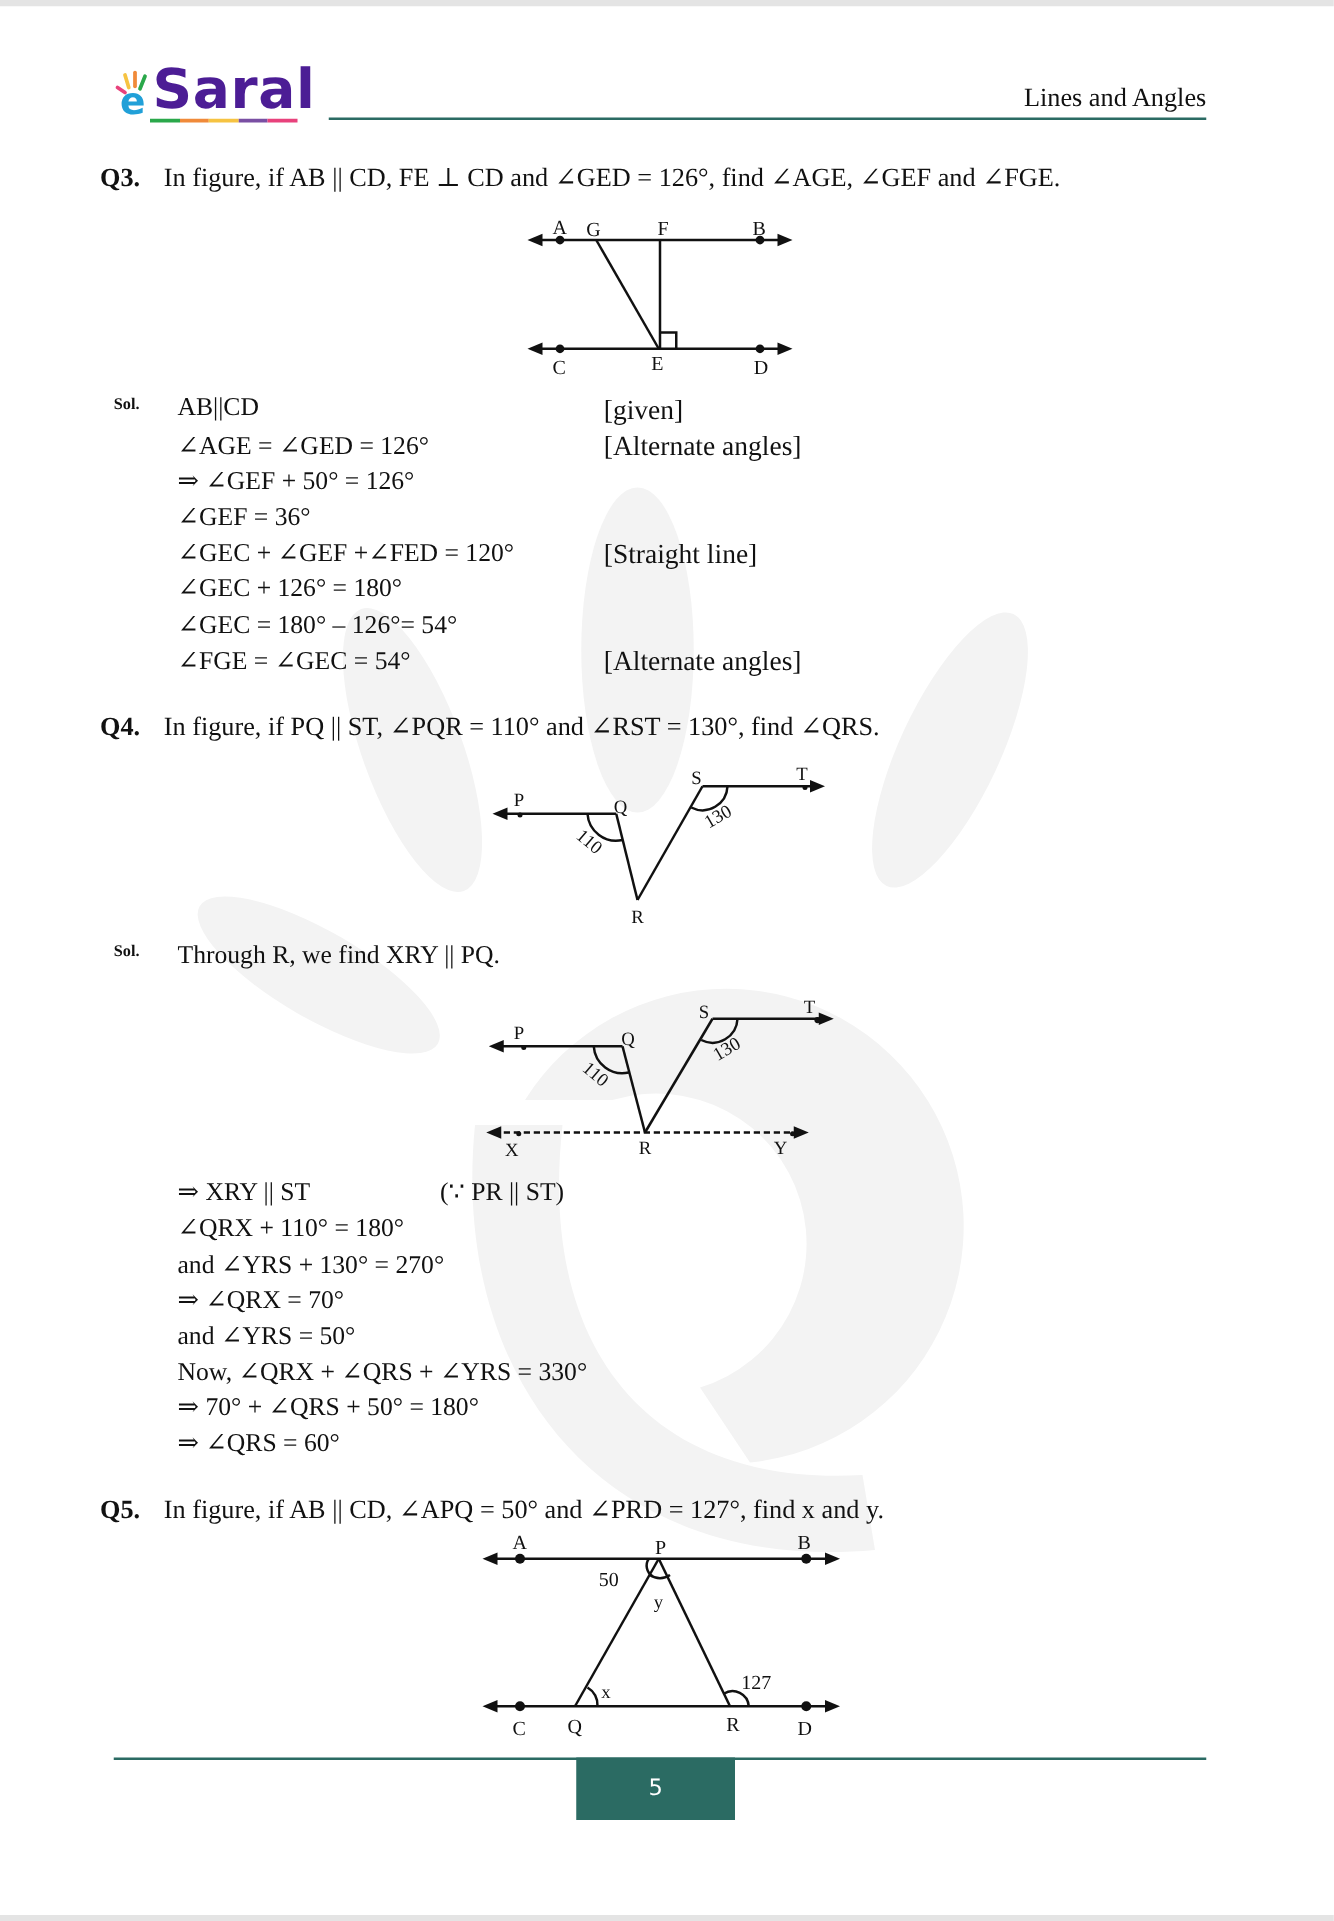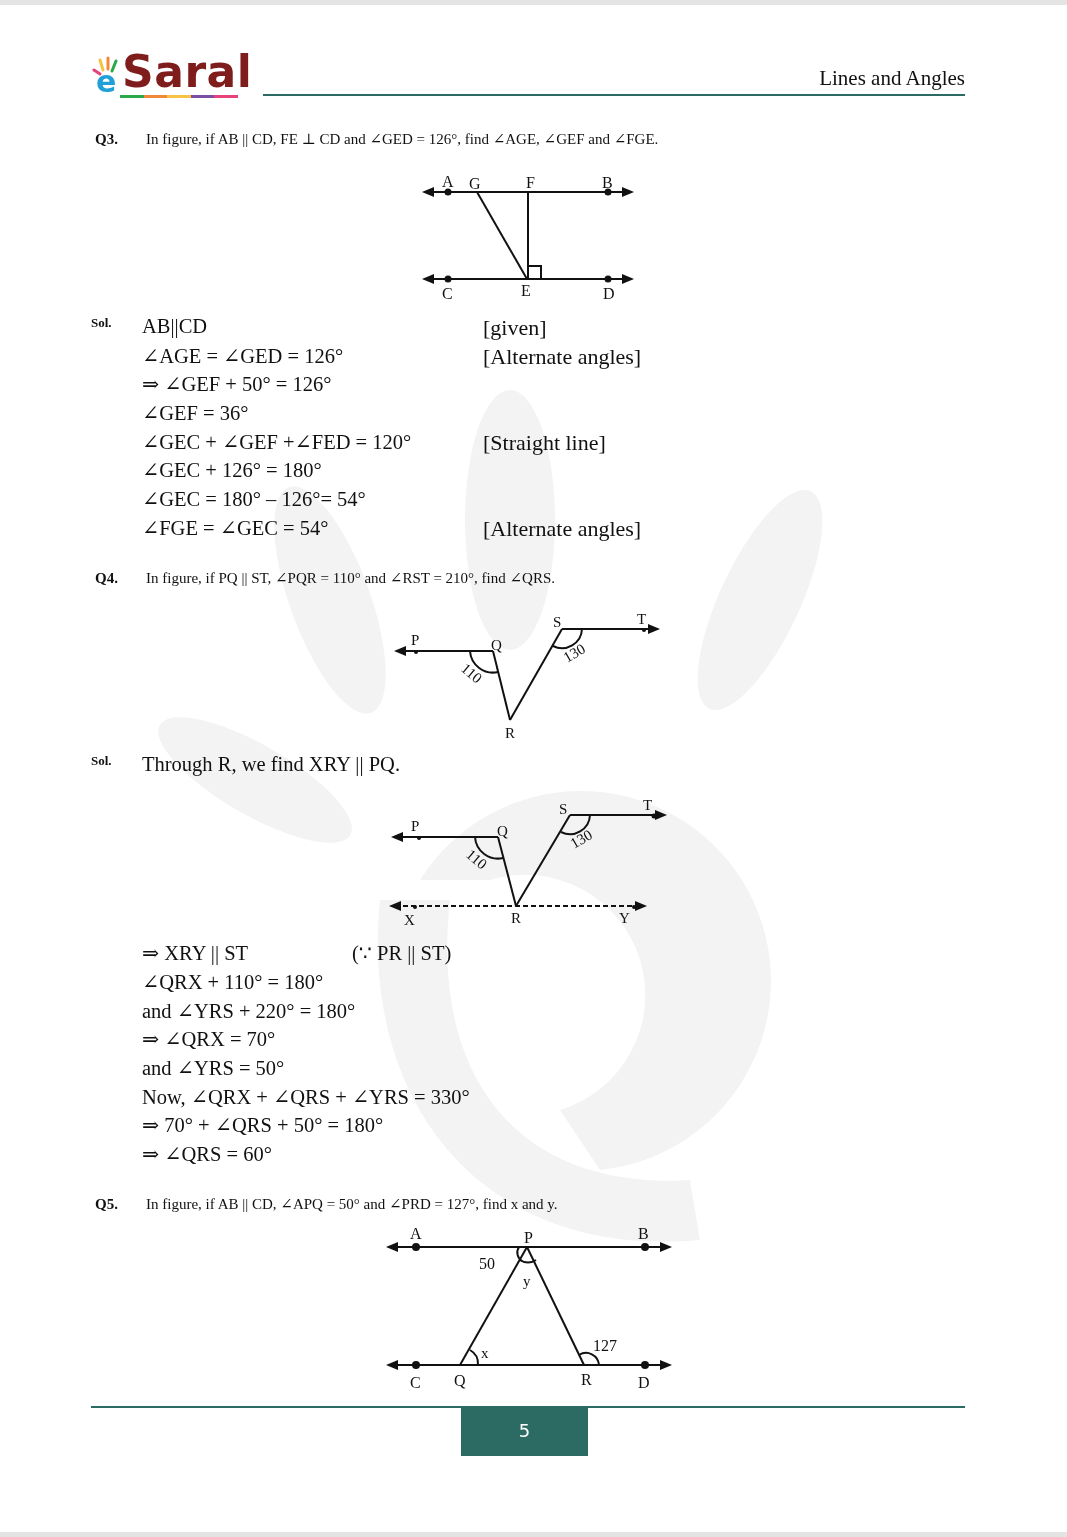--- a/index.html
+++ b/index.html
@@ -11,33 +11,33 @@
   }
   .topbar { position: absolute; left: 0; top: 0; width: 1067px; height: 5px; background: #e4e4e4; }
   .bottombar { position: absolute; left: 0; bottom: 0; width: 1067px; height: 5px; background: #e4e4e4; }
 
   .watermark { position: absolute; left: 0; top: 0; width: 1067px; height: 1537px; pointer-events: none; }
 
   .logo { position: absolute; left: 88px; top: 52px; width: 152px; height: 48px; }
   .logo-text {
     position: absolute; left: 34px; top: -6px;
     font-family: "DejaVu Sans", "Liberation Sans", sans-serif;
-    font-size: 44px; font-weight: bold; color: #7f1d1d; letter-spacing: 0.5px;
+    font-size: 44px; font-weight: bold; color: #4c1d95; letter-spacing: 0.5px;
   }
   .logo-e {
     position: absolute; left: 8px; top: 12px;
     font-family: "DejaVu Sans", sans-serif; font-size: 30px; font-weight: bold; color: #21a0d8;
   }
   .logo-underline { position: absolute; left: 32px; top: 43px; height: 3px; width: 118px; display: flex; }
   .logo-underline span { flex: 1; height: 3px; }
 
   .header-rule { position: absolute; left: 263px; top: 94px; width: 702px; height: 2px; background: #2b6b63; }
   .header-title { position: absolute; right: 102px; top: 66px; font-size: 21px; color: #111; }
 
-  .q { position: absolute; left: 95px; font-size: 15px; white-space: nowrap; }
+  .q { position: absolute; left: 80px; font-size: 21px; white-space: nowrap; }
   .q .num { font-weight: bold; display: inline-block; width: 51px; }
   .sol-label { position: absolute; left: 91px; font-size: 13px; font-weight: bold; }
   .line { position: absolute; left: 142px; font-size: 20.5px; white-space: nowrap; }
   .reason { position: absolute; left: 483px; font-size: 22px; white-space: nowrap; }
 
   .fig { position: absolute; }
   .fig text { font-family: "Liberation Serif", "DejaVu Serif", serif; fill: #111; }
 
   .footer-rule { position: absolute; left: 91px; top: 1406px; width: 874px; height: 2px; background: #2b6b63; }
   .page-box {
@@ -125,21 +125,21 @@
   <div class="line" style="top:401px">∠GEF = 36°</div>
   <div class="line" style="top:430px">∠GEC + ∠GEF +∠FED = 120°</div>
   <div class="reason" style="top:430px">[Straight line]</div>
   <div class="line" style="top:458px">∠GEC + 126°  = 180°</div>
   <div class="line" style="top:487px">∠GEC = 180° – 126°= 54°</div>
   <div class="line" style="top:516px">∠FGE = ∠GEC = 54°</div>
   <div class="reason" style="top:516px">[Alternate angles]</div>
 </div>
 
 <div class="q" style="top:569px">
-  <span class="num">Q4.</span><span>In figure, if PQ || ST, ∠PQR = 110° and ∠RST = 210°, find ∠QRS.</span>
+  <span class="num">Q4.</span><span>In figure, if PQ || ST, ∠PQR = 110° and ∠RST = 130°, find ∠QRS.</span>
 </div>
 
 <svg class="fig" style="left:390px;top:608px" width="280" height="135">
   <g stroke="#111" stroke-width="2" fill="none">
     <line x1="8" y1="43" x2="103" y2="43"></line>
     <line x1="103" y1="43" x2="120" y2="112"></line>
     <line x1="120" y1="112" x2="172" y2="21"></line>
     <line x1="172" y1="21" x2="265" y2="21"></line>
     <path d="M 80 43 A 23 23 0 0 0 108 64"></path>
     <path d="M 163 38 A 20 20 0 0 0 192 21"></path>
@@ -194,21 +194,21 @@
     <text x="234" y="128">Y</text>
     <text x="80" y="61" transform="rotate(40 80 61)">110</text>
     <text x="189" y="54" transform="rotate(-30 189 54)">130</text>
   </g>
 </svg>
 
 <div>
   <div class="line" style="top:941px">⇒ XRY || ST</div>
   <div class="line" style="left:352px;top:941px">(∵ PR || ST)</div>
   <div class="line" style="top:970px">∠QRX + 110° = 180°</div>
-  <div class="line" style="top:999px">and ∠YRS + 220° = 180°</div>
+  <div class="line" style="top:999px">and ∠YRS + 130° = 270°</div>
   <div class="line" style="top:1027px">⇒ ∠QRX = 70°</div>
   <div class="line" style="top:1056px">and ∠YRS = 50°</div>
   <div class="line" style="top:1085px">Now, ∠QRX + ∠QRS + ∠YRS = 330°</div>
   <div class="line" style="top:1113px">⇒ 70° + ∠QRS + 50° = 180°</div>
   <div class="line" style="top:1142px">⇒ ∠QRS = 60°</div>
 </div>
 
 <div class="q" style="top:1195px">
   <span class="num">Q5.</span><span>In figure, if AB || CD, ∠APQ = 50° and ∠PRD = 127°, find x and y.</span>
 </div>

